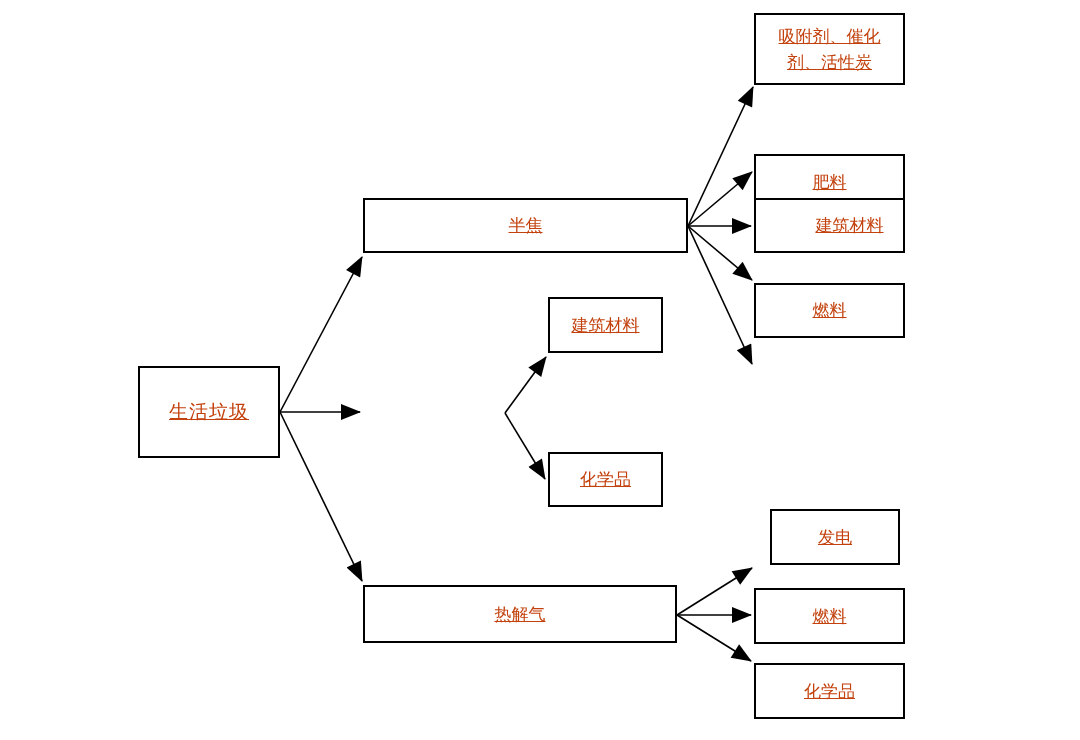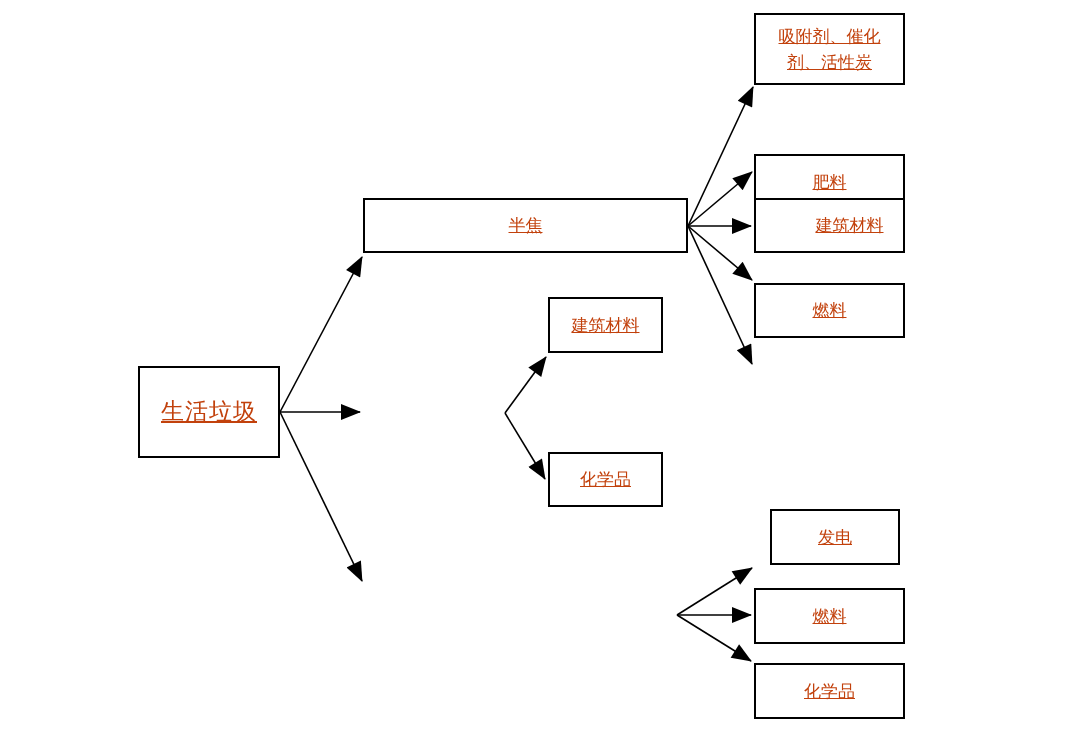--- a/index.html
+++ b/index.html
@@ -32,21 +32,21 @@
     justify-content: center;
     text-align: center;
     color: #c2410c;
     font-size: 17px;
     line-height: 1.55;
     white-space: pre-line;
     text-decoration: underline;
   }
   .node.root {
     font-family: "DejaVu Sans", "Liberation Sans", sans-serif;
-    font-size: 23px;
+    font-size: 19px;
     letter-spacing: 1px;
   }
   
   .n-waste      { left: 138px; top: 366px; width: 142px; height: 92px; }
   .n-semicoke   { left: 363px; top: 198px; width: 325px; height: 55px; }
   .n-tar        { left: 363px; top: 385px; width: 142px; height: 55px; }
   .n-pyrogas    { left: 363px; top: 585px; width: 314px; height: 58px; }
   .n-adsorbent  { left: 754px; top: 13px;  width: 151px; height: 72px; }
   .n-fertilizer { left: 754px; top: 114px; width: 151px; height: 56px; margin-top: 40px; }
   .n-building   { left: 754px; top: 198px; width: 151px; height: 55px; padding-left: 40px; }
@@ -88,20 +88,21 @@
     <line x1="505" y1="413" x2="545" y2="479" marker-end="url(#arrow)"></line>
 
     <line x1="677" y1="615" x2="752" y2="568" marker-end="url(#arrow)"></line>
     <line x1="677" y1="615" x2="751" y2="615" marker-end="url(#arrow)"></line>
     <line x1="677" y1="615" x2="751" y2="661" marker-end="url(#arrow)"></line>
   </svg>
 
   <div class="node root n-waste">生活垃圾</div>
 
   <div class="node n-semicoke">半焦</div>
+  <div class="node n-pyrogas">热解气</div>
 
   <div class="node n-adsorbent">吸附剂、催化
 剂、活性炭</div>
   <div class="node n-fertilizer">肥料</div>
   <div class="node n-building">建筑材料</div>
   <div class="node n-fuel-sc">燃料</div>
 
   <div class="node n-liquidfuel">建筑材料</div>
   <div class="node n-chem-tar">化学品</div>
 

